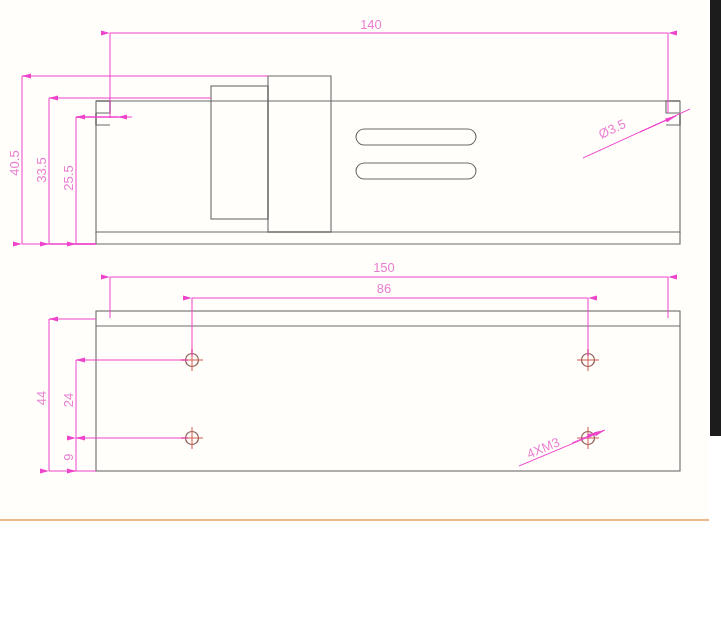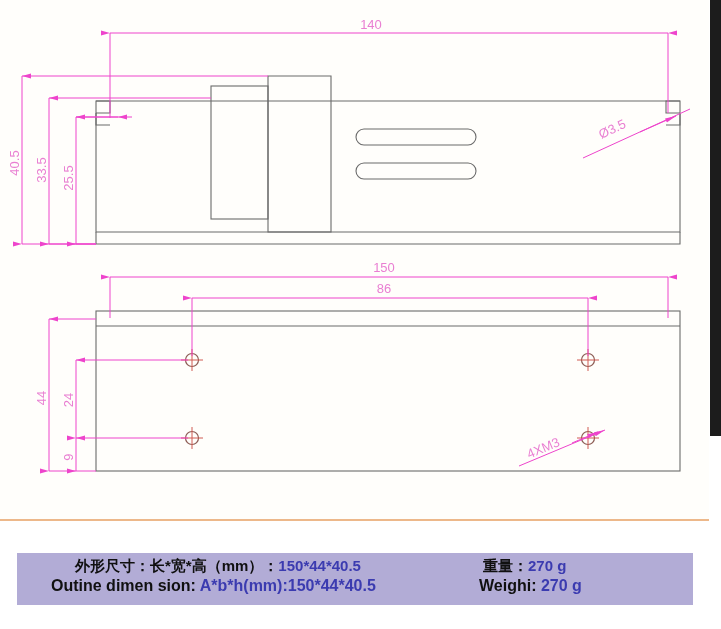--- a/index.html
+++ b/index.html
@@ -215,33 +215,14 @@
     <g fill="#e97fd2" font-family="Liberation Sans, sans-serif" font-size="13">
       <text x="384" y="272" text-anchor="middle">150</text>
       <text x="384" y="293" text-anchor="middle">86</text>
       <text x="46" y="398" text-anchor="middle" transform="rotate(-90 46 398)">44</text>
       <text x="73" y="400" text-anchor="middle" transform="rotate(-90 73 400)">24</text>
       <text x="73" y="457" text-anchor="middle" transform="rotate(-90 73 457)">9</text>
       <text x="545" y="452" text-anchor="middle" transform="rotate(-23 545 452)">4XM3</text>
     </g>
   </svg>
 
-  <div id="spec-banner">
-
-    <div class="spec-row" id="spec-cn">
-      <span class="lbl-dark">外形尺寸：长*宽*高（mm）：</span><span class="lbl-blue">150*44*40.5</span>
-    </div>
-
-    <div class="spec-row" id="spec-en">
-      <span class="lbl-dark">Outine dimen sion: </span><span class="lbl-blue">A*b*h(mm):150*44*40.5</span>
-    </div>
-
-    <div class="spec-row" id="weight-cn">
-      <span class="lbl-dark">重量：</span><span class="lbl-blue">270  g</span>
-    </div>
-
-    <div class="spec-row" id="weight-en">
-      <span class="lbl-dark">Weighi: </span><span class="lbl-blue">270  g</span>
-    </div>
-
-  </div>
 
 </div>
 
 </body></html>

